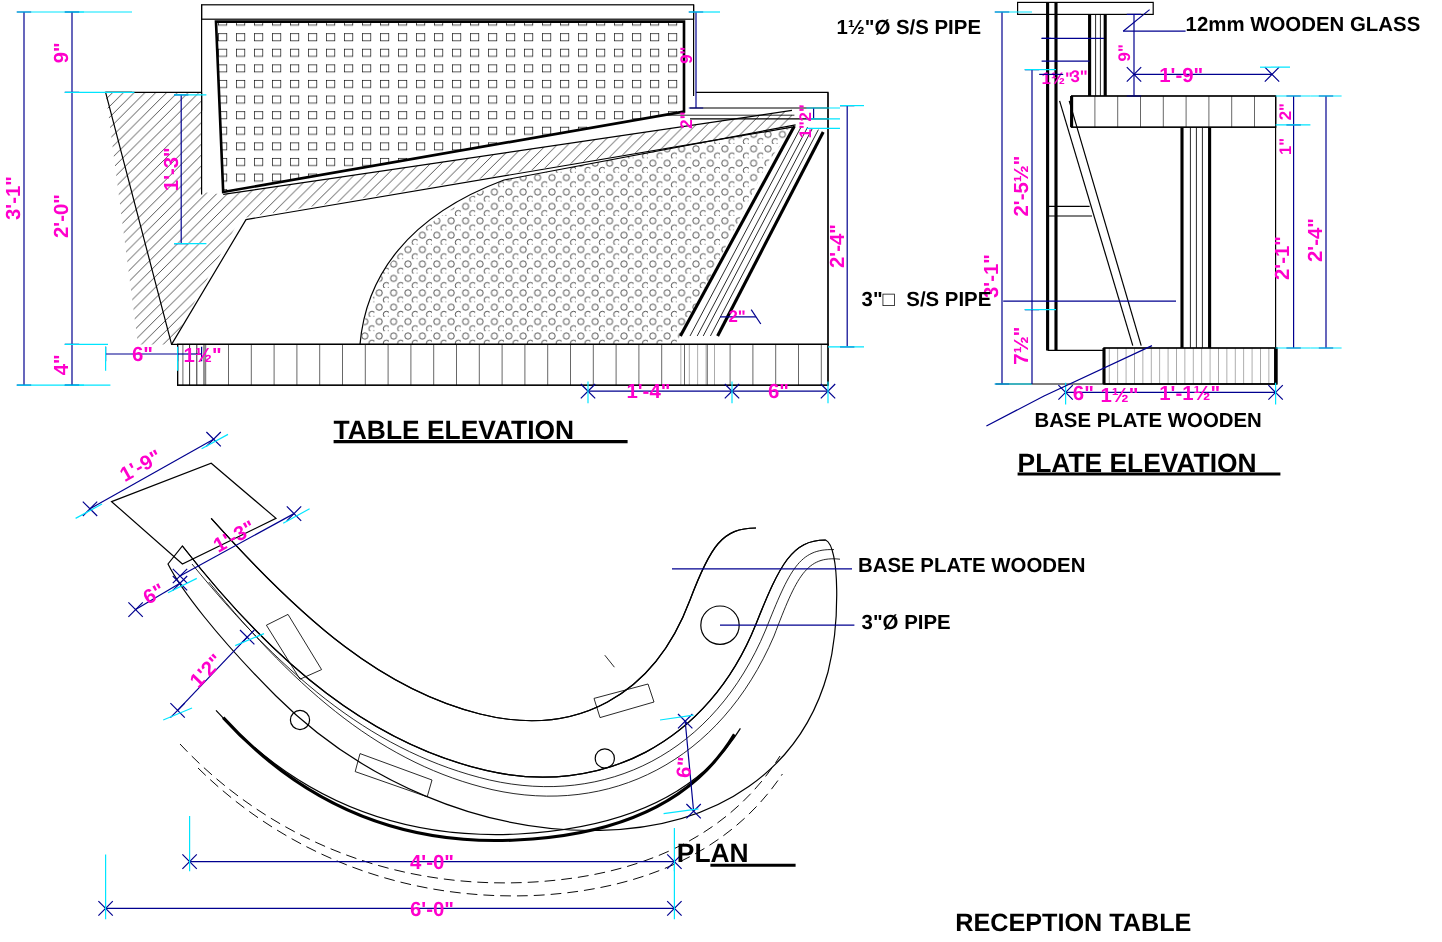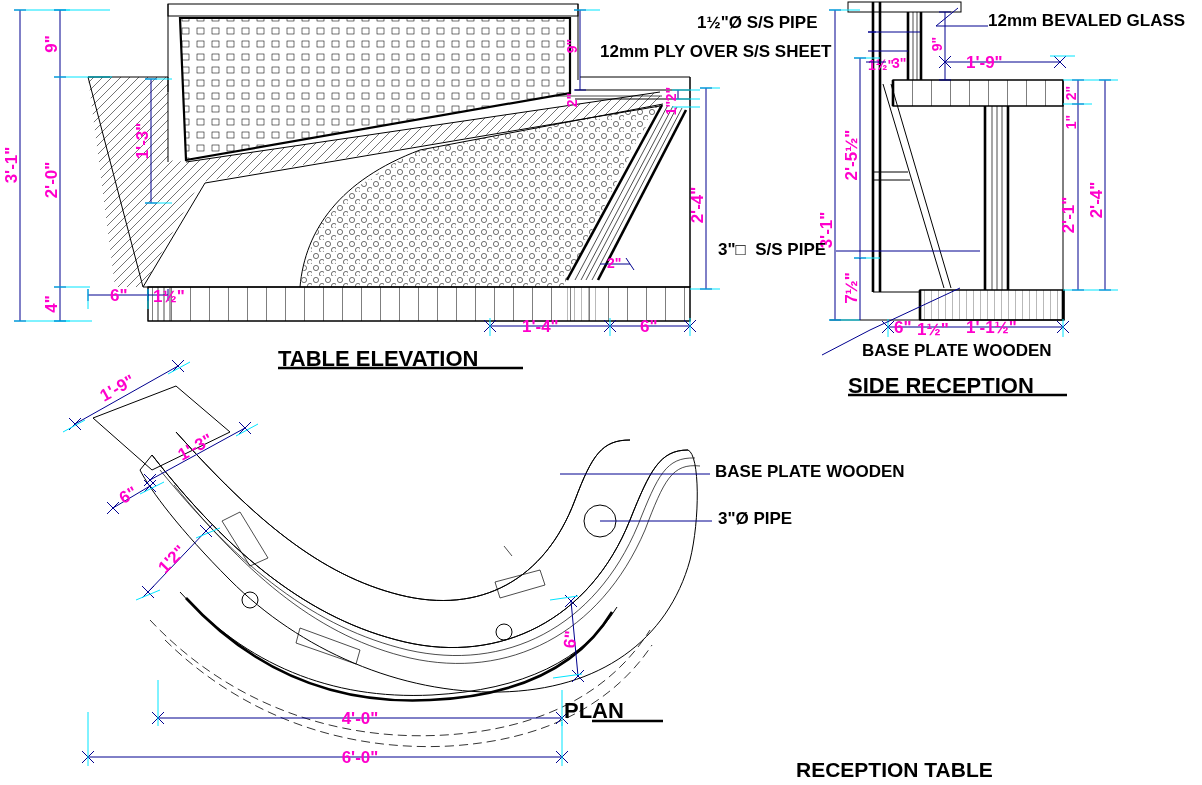--- a/index.html
+++ b/index.html
@@ -454,26 +454,25 @@
     <path d="M936,26 L958,8" class="leader"></path>
     <path d="M936,26 L988,26" class="leader"></path>
     <path d="M836,251 L980,251" class="leader"></path>
 
     <path d="M278,368 L523,368" class="obj-thick"></path>
     <path d="M848,395 L1067,395" class="obj-thick"></path>
     <path d="M592,721 L663,721" class="obj-thick"></path>
   </svg>
 
   <div style="position:absolute;left:697px;top:13px;" class="notetext">1½"Ø S/S PIPE</div>
-  <div style="position:absolute;left:600px;top:42px;" class="notetext">12mm PLY OVER S/S SHEET</div>
-  <div style="position:absolute;left:988px;top:11px;" class="notetext">12mm BEVALED GLASS</div>
+  <div style="position:absolute;left:988px;top:11px;" class="notetext">12mm WOODEN GLASS</div>
   <div style="position:absolute;left:718px;top:240px;" class="notetext">3"□  S/S PIPE</div>
   <div style="position:absolute;left:862px;top:341px;" class="notetext">BASE PLATE WOODEN</div>
   <div style="position:absolute;left:715px;top:462px;" class="notetext" style2="">BASE PLATE WOODEN</div>
   <div style="position:absolute;left:718px;top:509px;" class="notetext">3"Ø PIPE</div>
 
   <div style="position:absolute;left:278px;top:346px;" class="titletext">TABLE ELEVATION</div>
-  <div style="position:absolute;left:848px;top:373px;" class="titletext">SIDE RECEPTION</div>
+  <div style="position:absolute;left:848px;top:373px;" class="titletext">PLATE ELEVATION</div>
   <div style="position:absolute;left:564px;top:698px;" class="titletext">PLAN</div>
 
   <div style="position:absolute;left:796px;top:758px;" class="maintitle">RECEPTION TABLE</div>
 
 </div>
 
 </body></html>

